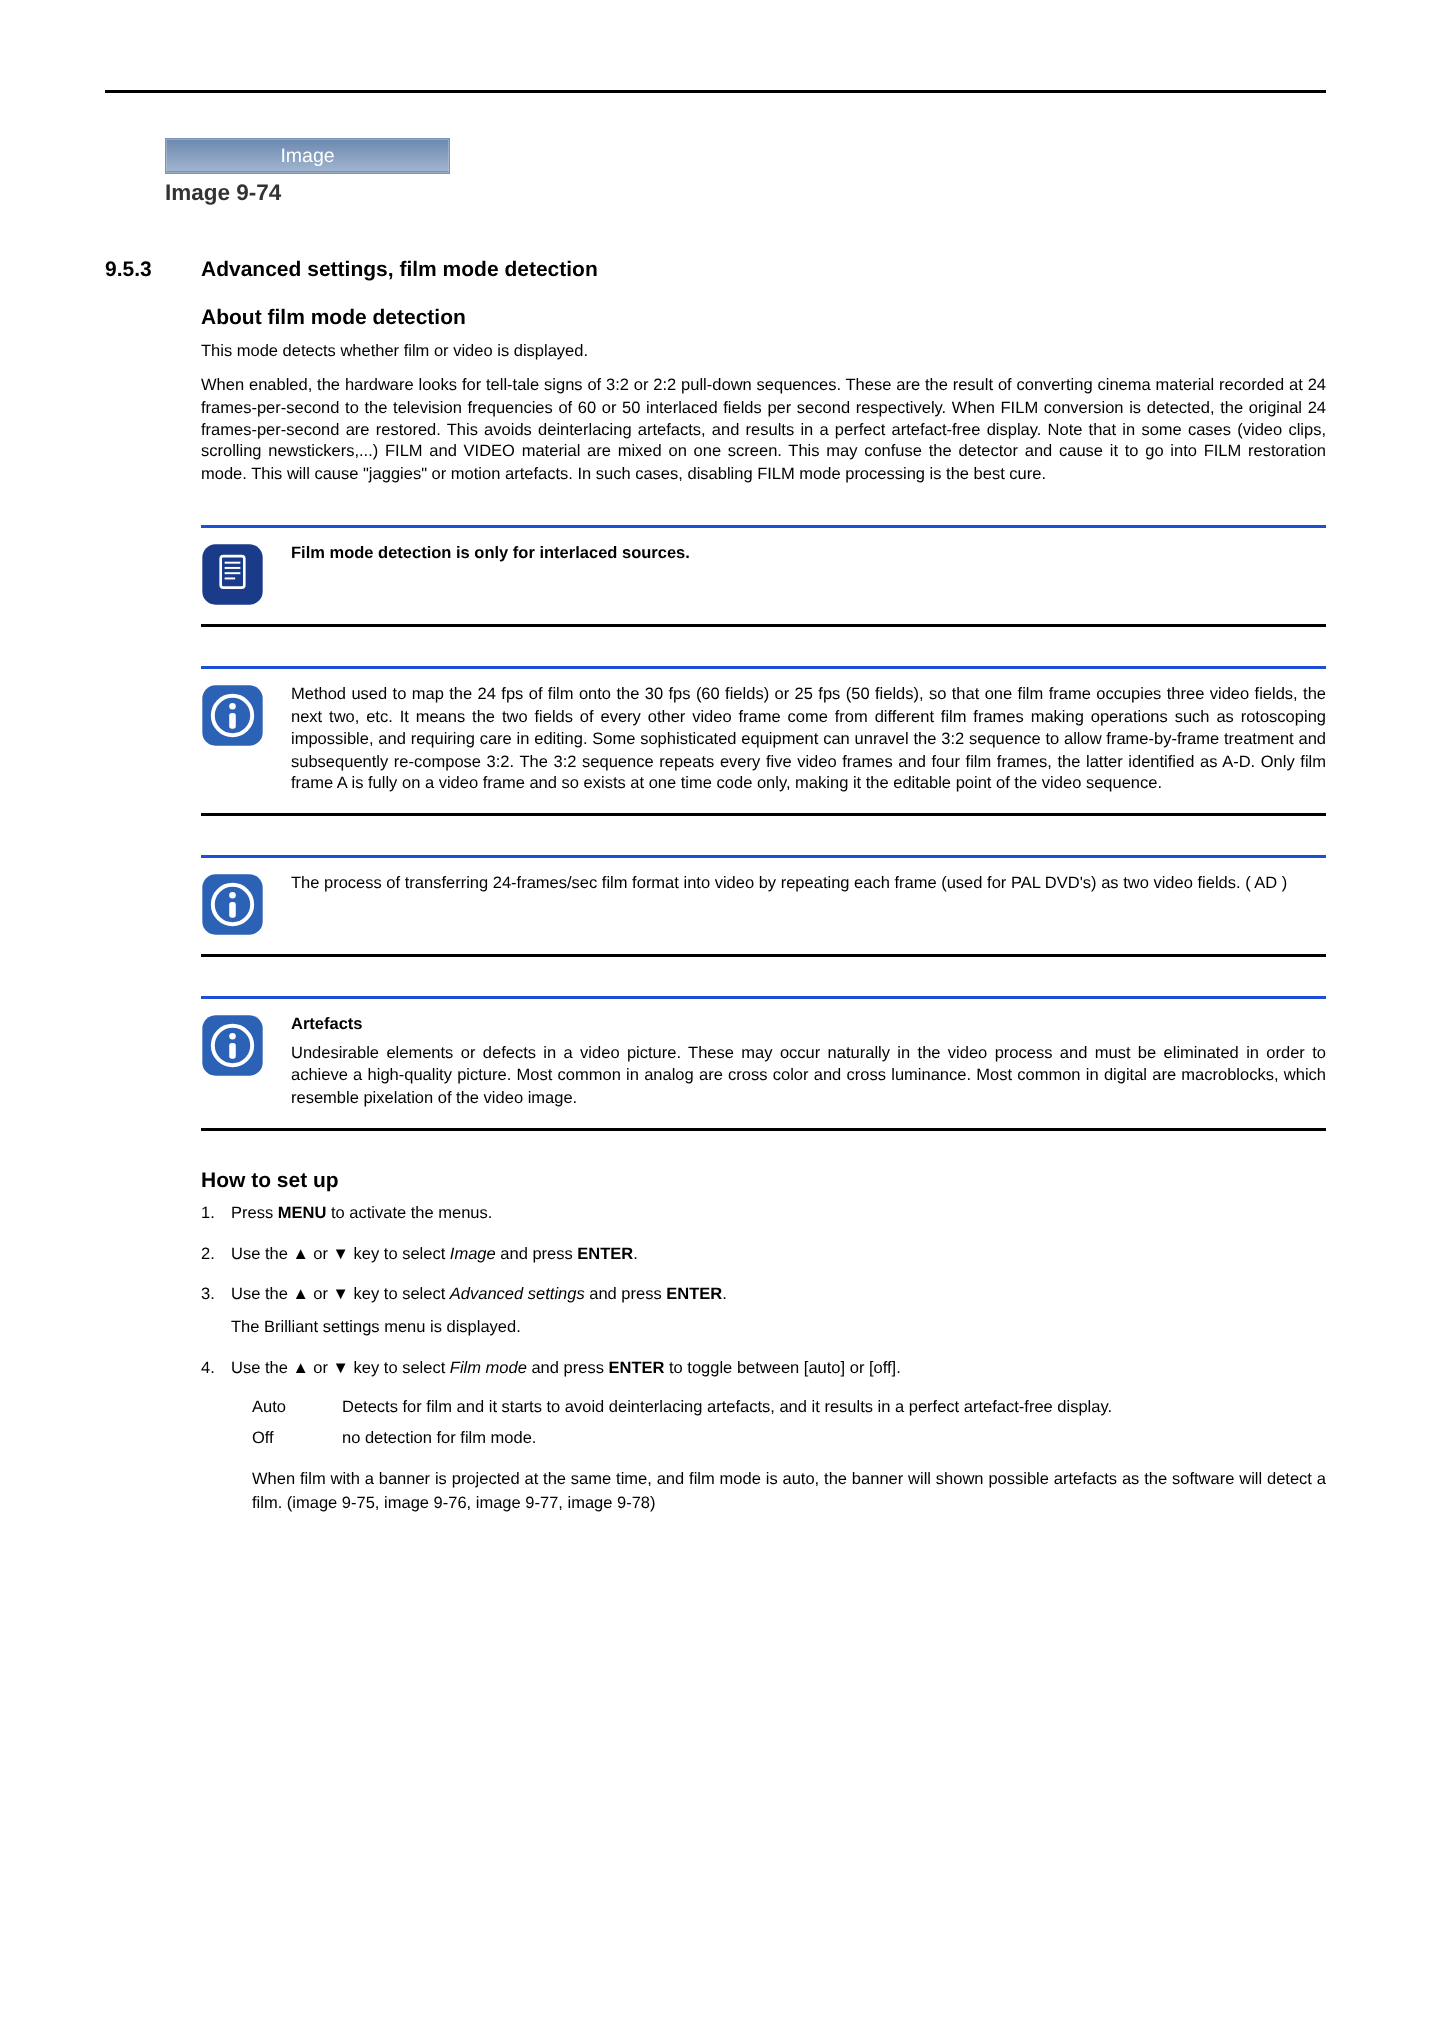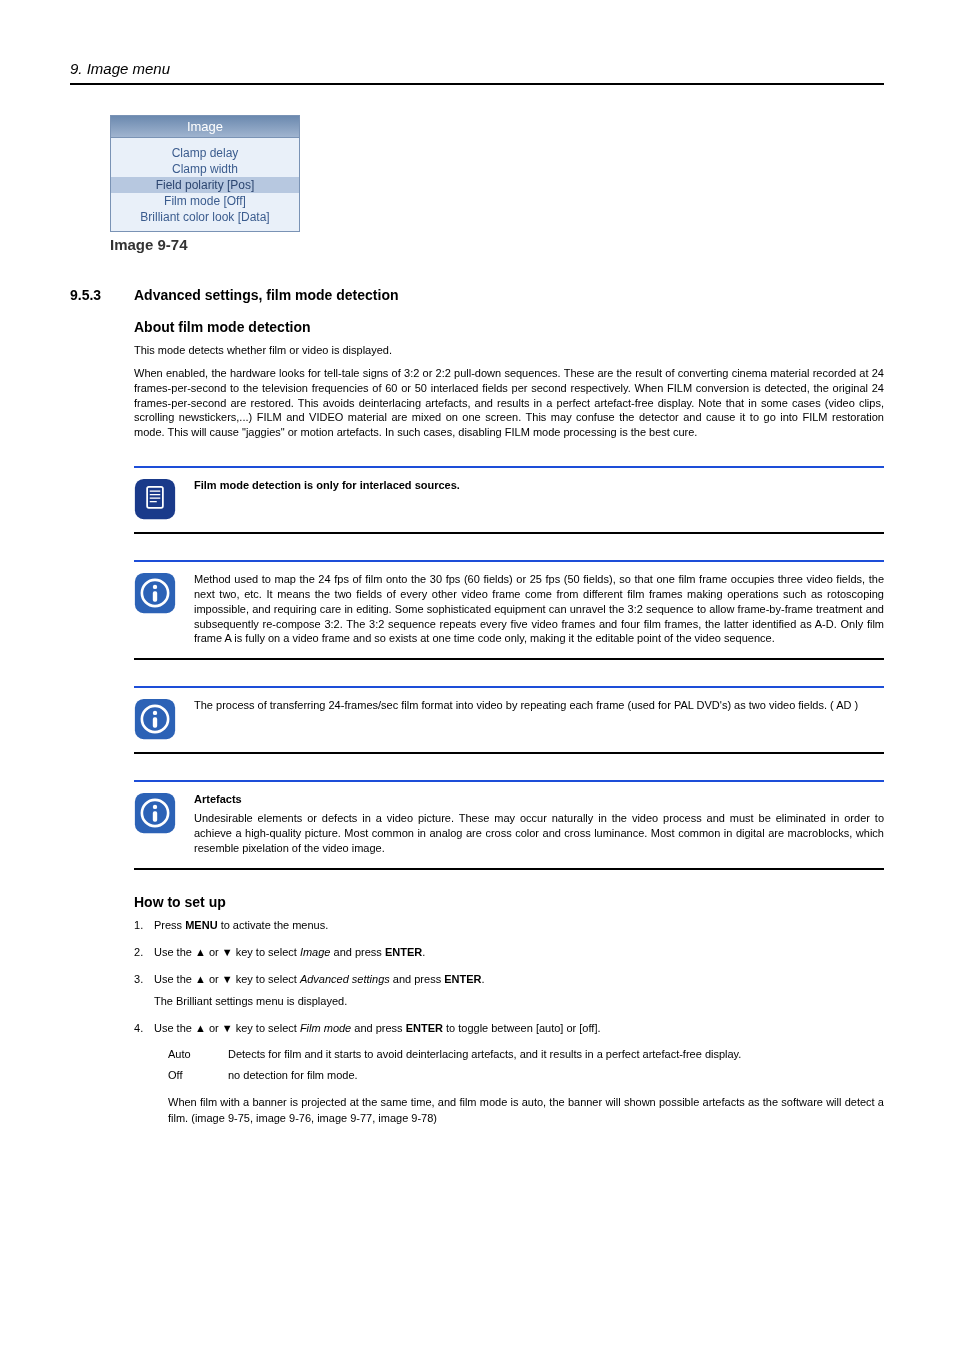--- a/index.html
+++ b/index.html
@@ -45,32 +45,24 @@
 .def-row { display: flex; font-size: 11px; margin-bottom: 6px; }
 .def-term { width: 60px; flex-shrink: 0; }
 .def-desc { flex: 1; }
 .step-note { margin-left: 14px; font-size: 11px; line-height: 1.4; text-align: justify; }
 .page-wrap { position: relative; min-height: 1350px; }
 </style>
 </head>
 <body>
 <div class="page-wrap">
 
-<div class="header-section-title">9.  Image menu</div>
 <hr class="header-rule">
 
 <div class="menu-box">
   <div class="menu-title">Image</div>
-  <div class="menu-body">
-    <div class="menu-item">Clamp delay</div>
-    <div class="menu-item">Clamp width</div>
-    <div class="menu-item selected">Field polarity [Pos]</div>
-    <div class="menu-item">Film mode [Off]</div>
-    <div class="menu-item">Brilliant color look [Data]</div>
-  </div>
 </div>
 <div class="figure-caption">Image 9-74</div>
 
 <div class="section-row">
   <div class="section-num">9.5.3</div>
   <div class="section-title">Advanced settings, film mode detection</div>
 </div>
 
 <div class="content">
 

